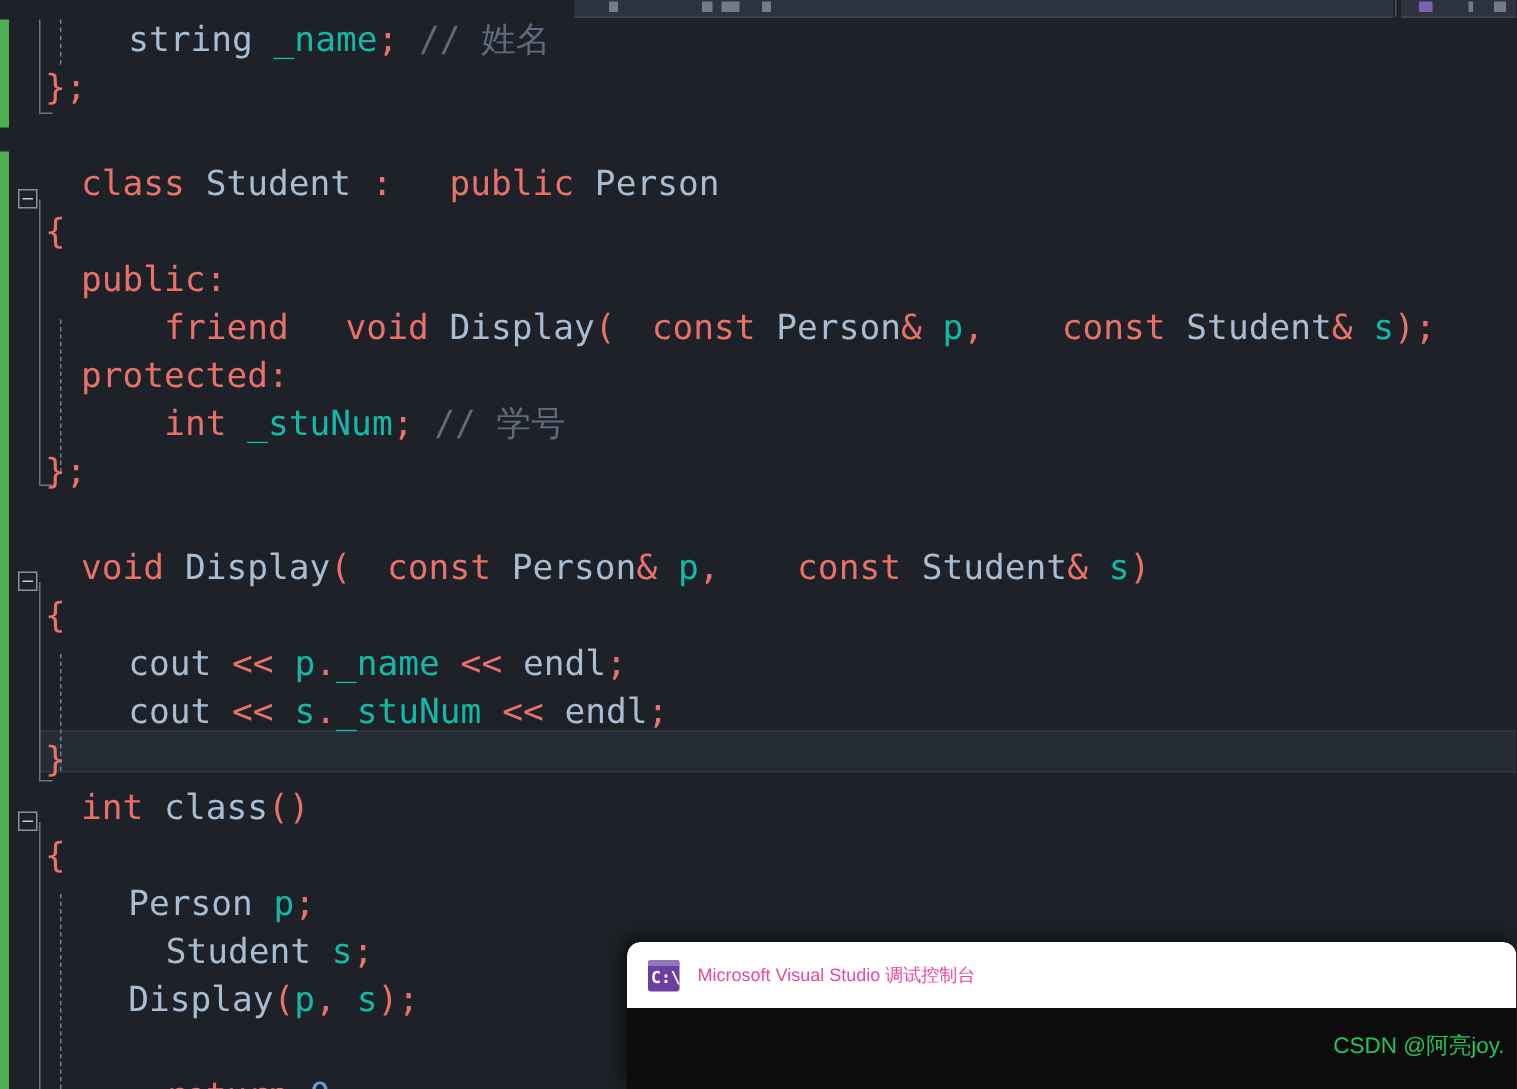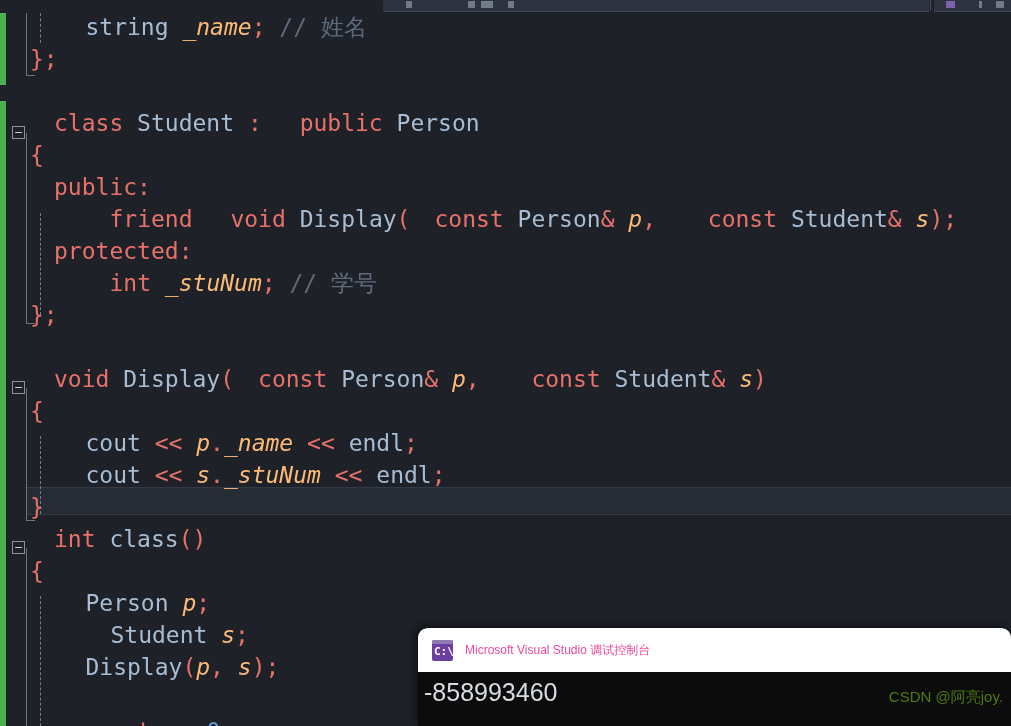--- a/index.html
+++ b/index.html
@@ -116,21 +116,21 @@
     line-height: 32px;
     white-space: pre;
     font-family: "DejaVu Sans Mono", "Liberation Mono", monospace;
     font-size: 23px;
     letter-spacing: 0px;
     color: #b6c4d4;
   }
 
   .kw   { color: #e8716a; margin-left: 24px; }   
   .typ  { color: #a8bdd4; }   
-  .id   { color: #fdba74; font-style: italic; }   
+  .id   { color: #14b8a6; }   
   .pun  { color: #e8716a; }   
   .punw { color: #b6c4d4; }   
   .cmt  { color: #5d6b7c; }   
   .num  { color: #6a9bd8; }   
   .brc  { color: #e8716a; }   
 
   
   .console-win {
     position: absolute;
     left: 418px; top: 628px;
@@ -191,21 +191,21 @@
     font-family: "Liberation Sans", "DejaVu Sans", sans-serif;
     font-size: 25px;
     color: #d8dde3;
     white-space: pre;
   }
   .watermark {
     position: absolute;
     right: 8px; top: 16px;
     font-family: "Liberation Sans", "DejaVu Sans", sans-serif;
     font-size: 15px;
-    color: #4d7c0f;
+    color: #22c55e;
     white-space: nowrap;
   }
 </style>
 </head>
 <body>
 
 <div id="root">
 
   <div class="toolbar-strip">
     <div class="toolbar-chunk tb-a">
@@ -278,18 +278,17 @@
 
   <div class="console-win">
     <div class="console-title">
       <span class="console-icon">
         <span class="bar"></span>
         <span class="txt">C:\</span>
       </span>
       <span class="console-title-text">Microsoft Visual Studio 调试控制台</span>
     </div>
     <div class="console-body">
-      <span class="console-output">-858993460</span>
       <span class="watermark">CSDN @阿亮joy.</span>
     </div>
   </div>
 
 </div>
 
 </body></html>

